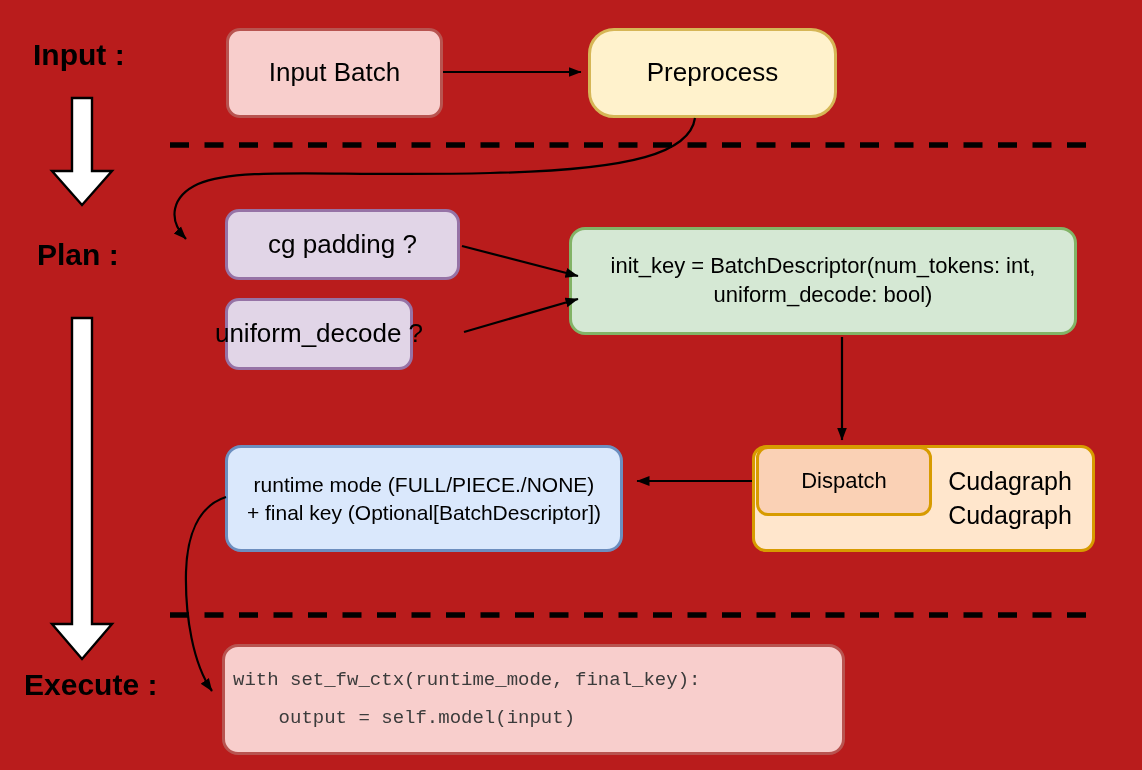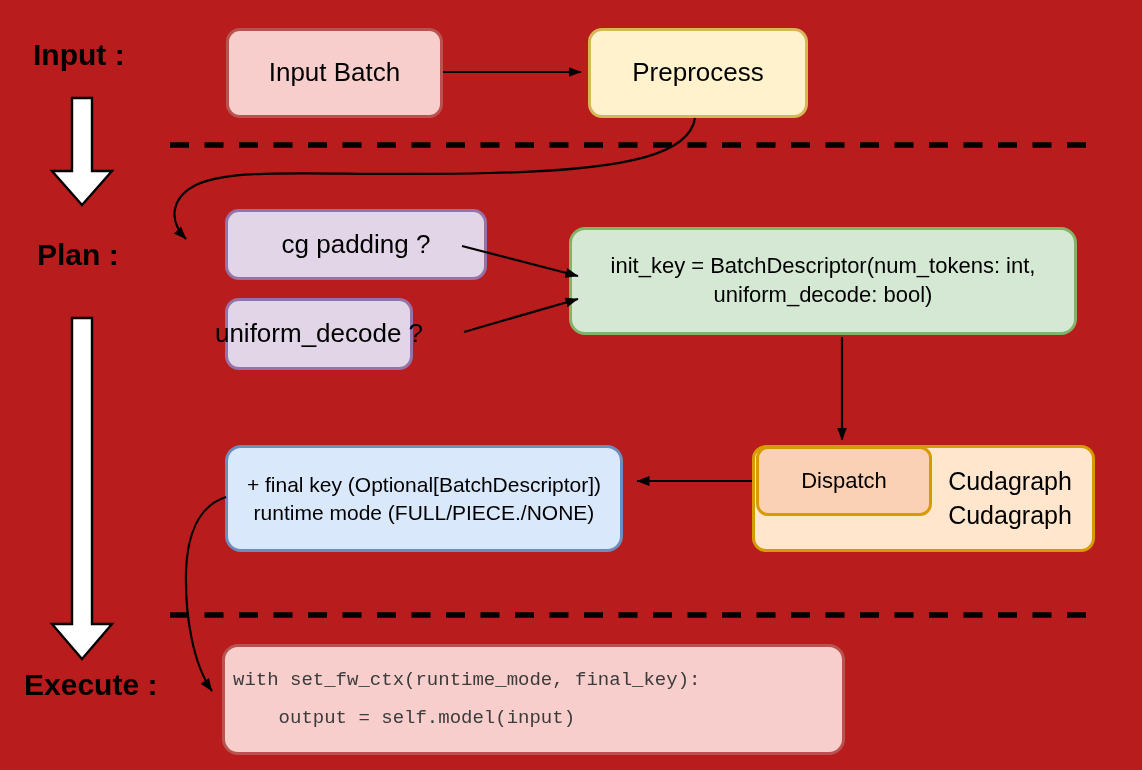--- a/index.html
+++ b/index.html
@@ -25,22 +25,22 @@
     display:flex;
     flex-direction:column;
     align-items:center;
     justify-content:center;
     text-align:center;
     color:#000;
     line-height:1.3;
   }
   .node .ln{white-space:nowrap;}
   #node-input-batch{left:226px;top:28px;width:217px;height:90px;font-size:26px;}
-  #node-preprocess{left:588px;top:28px;width:220px;height:90px;font-size:26px;}
-  #node-cg-padding{left:225px;top:209px;width:262px;height:71px;font-size:26px;}
+  #node-preprocess{left:588px;top:28px;width:249px;height:90px;font-size:26px;border-radius:26px;}
+  #node-cg-padding{left:225px;top:209px;width:235px;height:71px;font-size:26px;}
   #node-uniform-decode{left:225px;top:298px;width:188px;height:72px;font-size:26px;}
   #node-init-key{left:569px;top:227px;width:508px;height:108px;font-size:22px;border-radius:16px;}
   #node-cudagraph{left:752px;top:445px;width:343px;height:107px;font-size:25px;}
   #node-dispatch{left:756px;top:446px;width:176px;height:70px;font-size:22px;border-radius:12px;}
   #cudagraph-text{
     position:absolute;left:925px;top:445px;width:170px;height:107px;
     display:flex;flex-direction:column;align-items:center;justify-content:center;
     font-size:25px;line-height:1.35;color:#000;
   }
   #node-runtime-mode{left:225px;top:445px;width:398px;height:107px;font-size:21px;border-radius:16px;}
@@ -103,22 +103,22 @@
   </div>
   <div class="node" id="node-dispatch" style="background-color: rgb(250, 209, 181); border-color: rgb(215, 155, 0);">
     <span class="ln">Dispatch</span>
   </div>
   <div id="cudagraph-text">
     <span class="ln">Cudagraph</span>
     <span class="ln">Cudagraph</span>
   </div>
 
   <div class="node" id="node-runtime-mode" style="background-color: rgb(218, 232, 252); border-color: rgb(108, 142, 191);">
+    <span class="ln">runtime mode (FULL/PIECE./NONE)</span>
     <span class="ln">+ final key (Optional[BatchDescriptor])</span>
-    <span class="ln">runtime mode (FULL/PIECE./NONE)</span>
   </div>
 
   <div class="node" id="node-execute-code" style="background-color: rgb(248, 206, 204); border-color: rgb(184, 84, 80);">
     <span class="ln">with set_fw_ctx(runtime_mode, final_key):</span>
     <span class="ln">    output = self.model(input)</span>
   </div>
 
   <svg id="connector-layer" width="1142" height="770" viewBox="0 0 1142 770" xmlns="http://www.w3.org/2000/svg">
     <defs>
       <marker id="arr" markerWidth="15" markerHeight="13" refX="12.5" refY="6" orient="auto" markerUnits="userSpaceOnUse">

